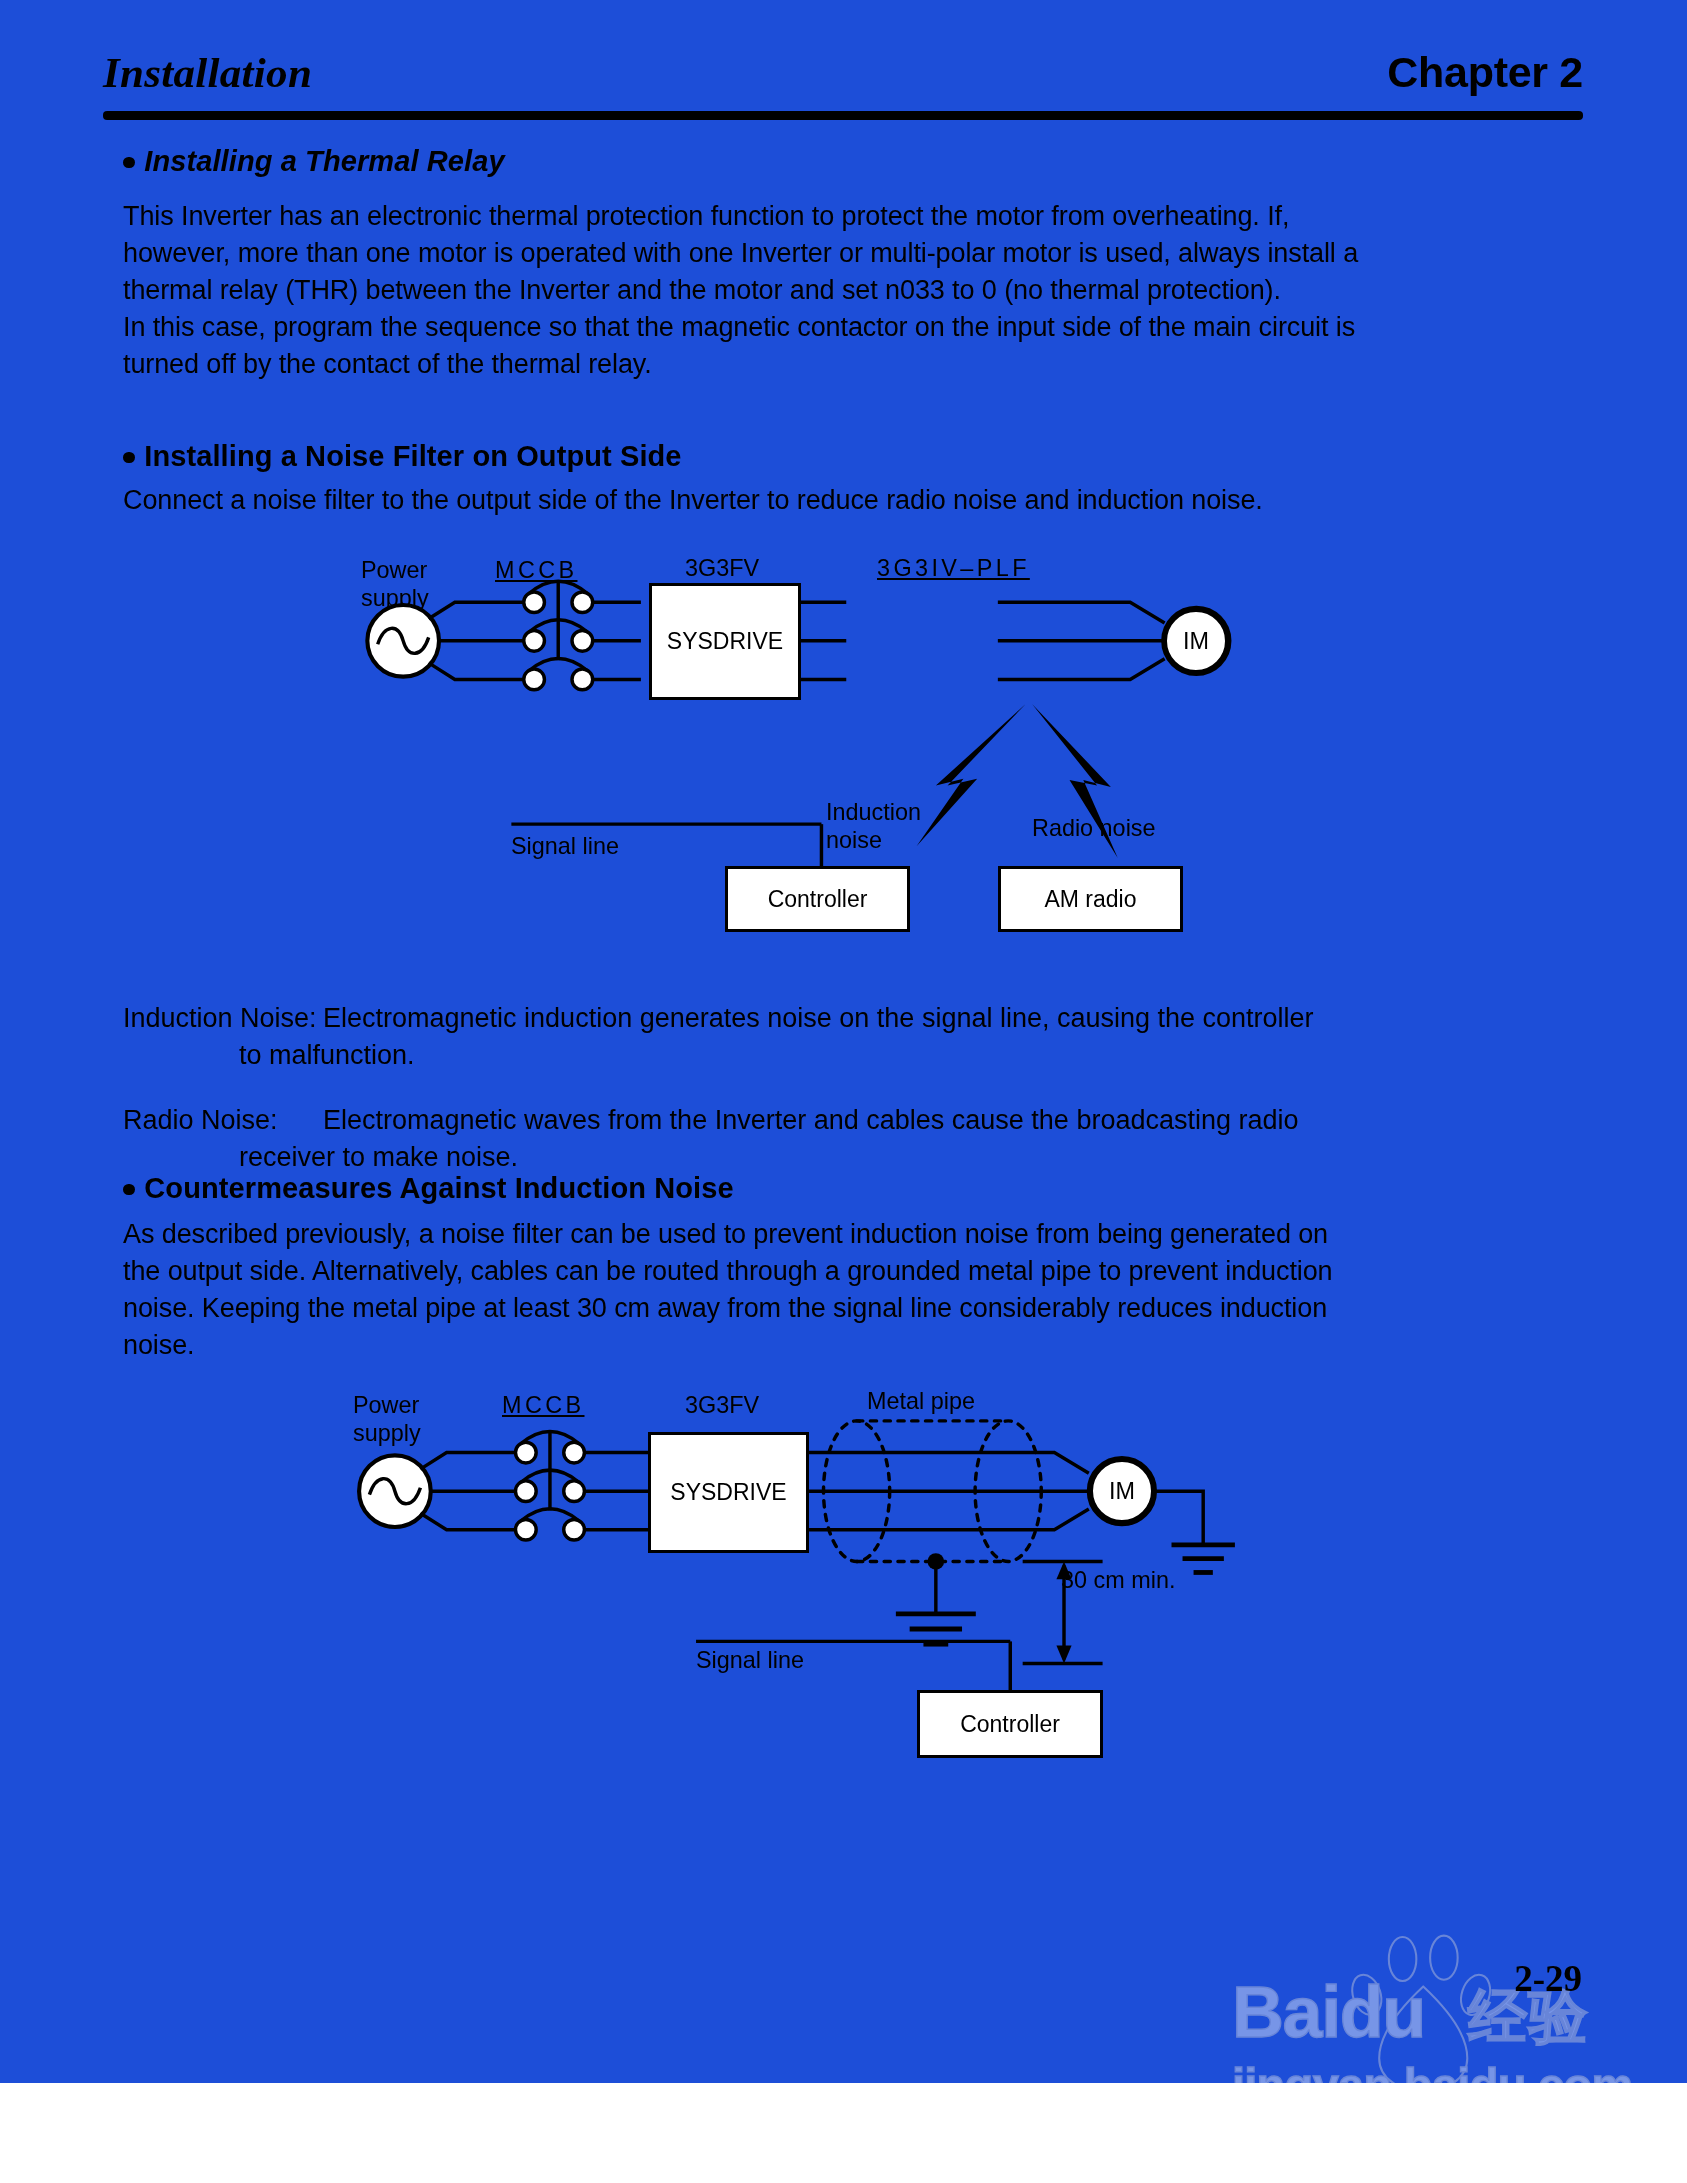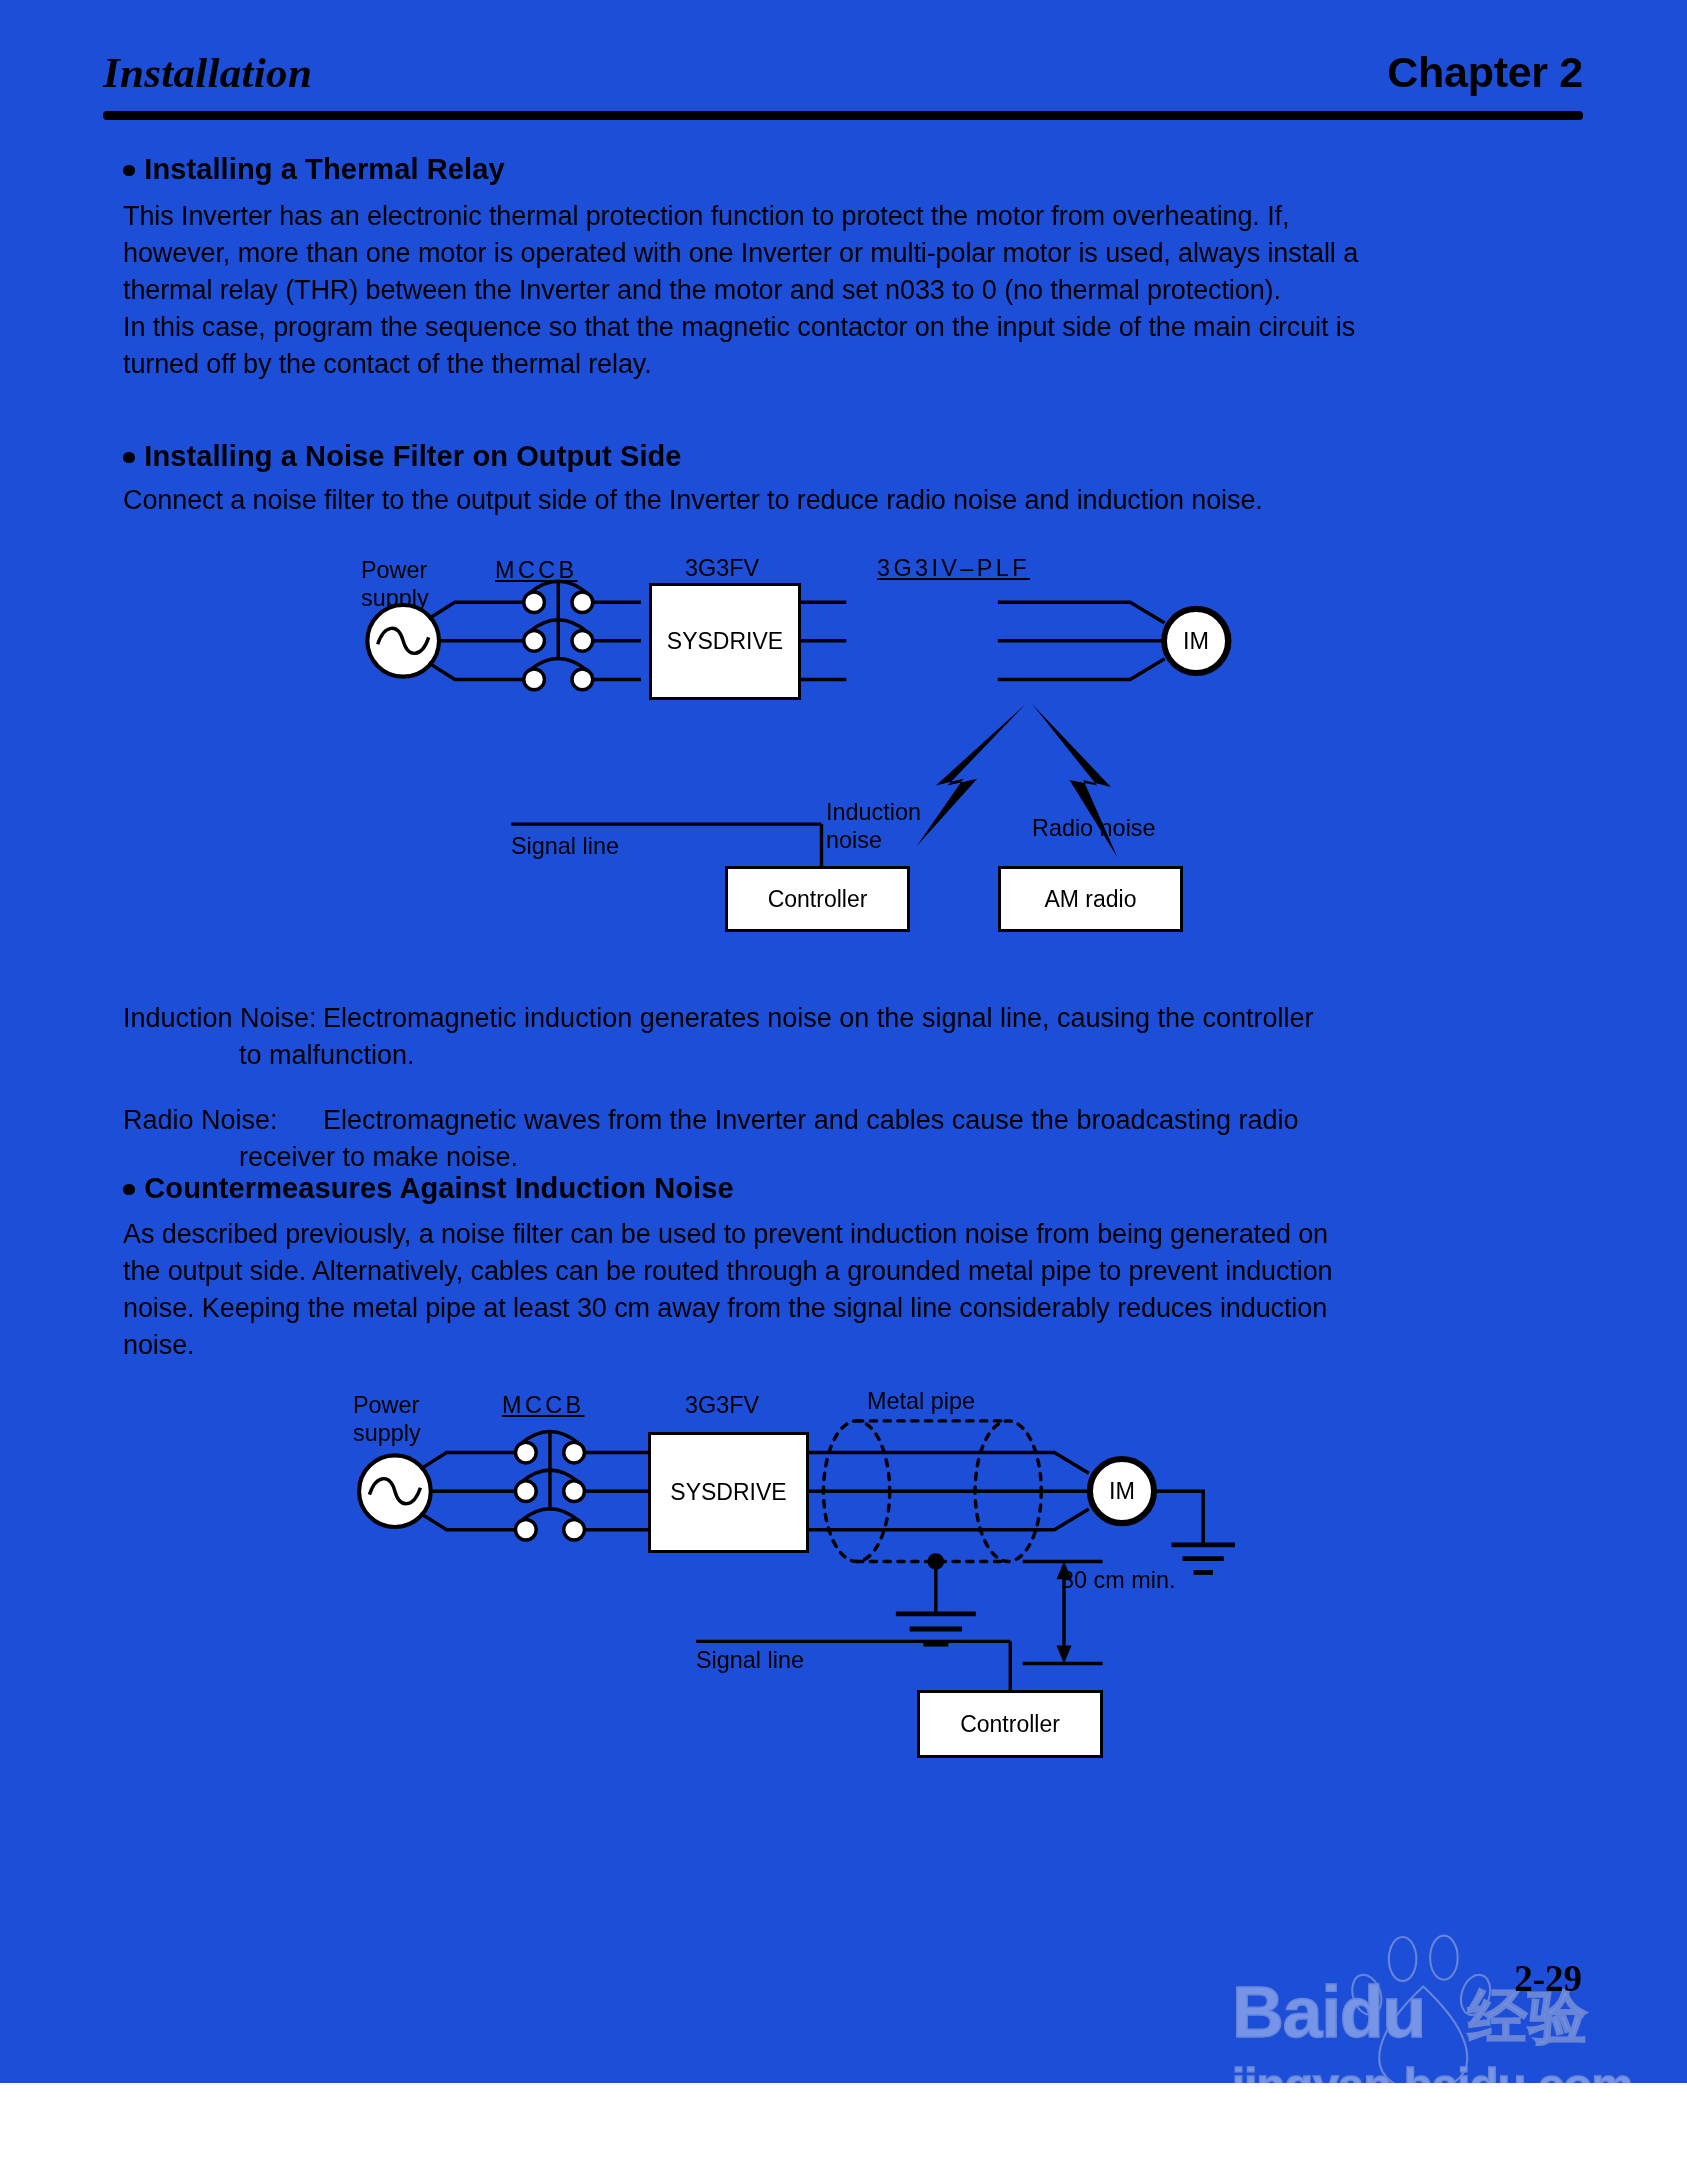--- a/index.html
+++ b/index.html
@@ -163,21 +163,21 @@
 <body>
 
 <div id="page">
 
   <div class="page-header">
     <div class="hdr-left">Installation</div>
     <div class="hdr-right">Chapter 2</div>
     <div class="hdr-rule"></div>
   </div>
 
-  <div class="bullet-heading" style="left:123px; top:153px;">
+  <div class="bullet-heading" style="left:123px; top:145px;font-style:italic;">
     <span class="dot"></span><span>Installing a Thermal Relay</span>
   </div>
   <div class="para" style="left:123px; top:198px;">
     <div>This Inverter has an electronic thermal protection function to protect the motor from overheating. If,</div>
     <div>however, more than one motor is operated with one Inverter or multi-polar motor is used, always install a</div>
     <div>thermal relay (THR) between the Inverter and the motor and set n033 to 0 (no thermal protection).</div>
     <div>In this case, program the sequence so that the magnetic contactor on the input side of the main circuit is</div>
     <div>turned off by the contact of the thermal relay.</div>
   </div>
 

